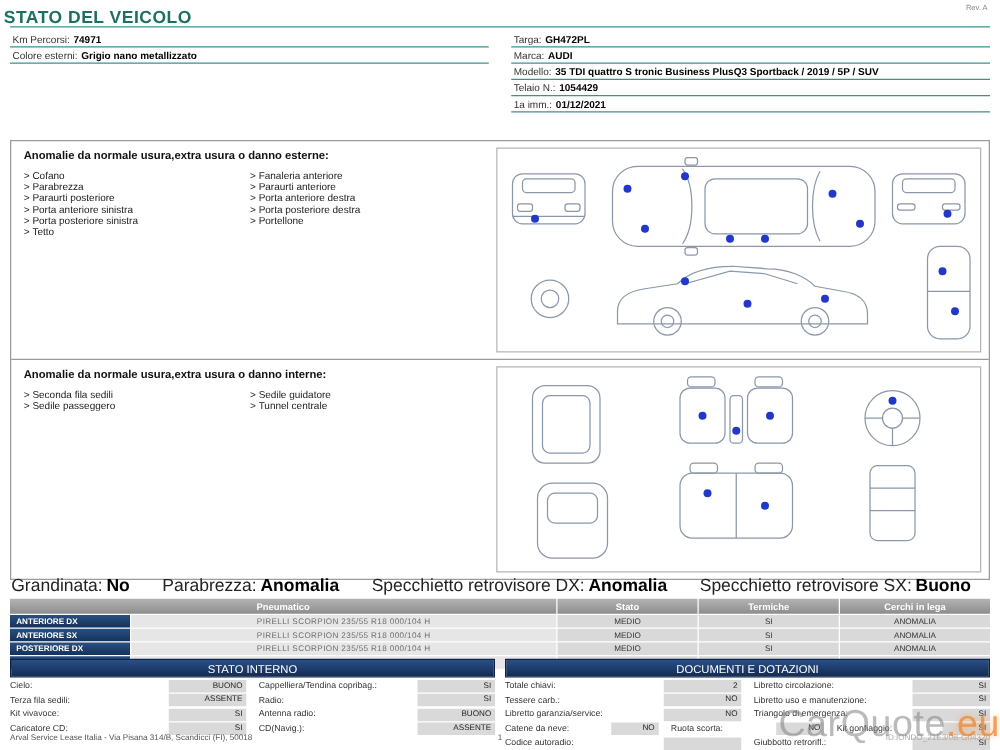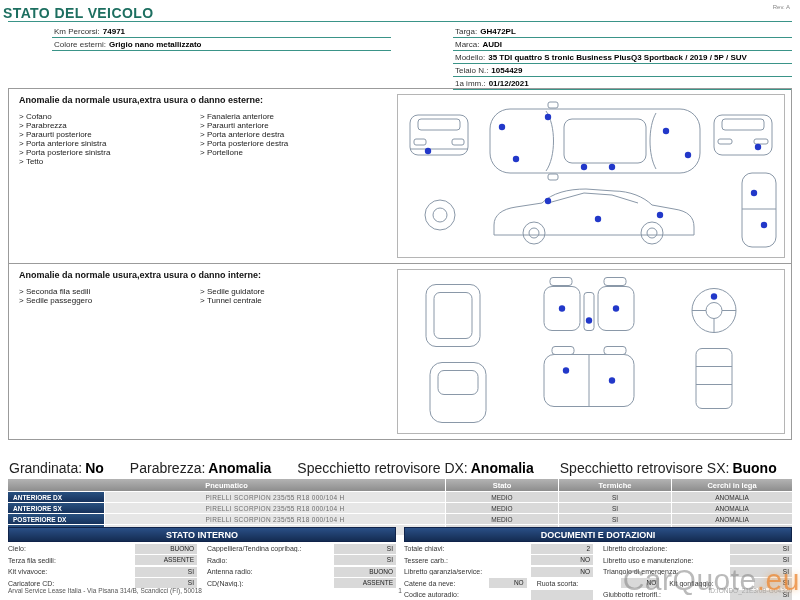--- a/index.html
+++ b/index.html
@@ -9,26 +9,26 @@
   
   .title{position:absolute;left:3px;top:5px;font-size:14px;font-weight:bold;
          color:#1d6f60;letter-spacing:.4px;}
   .rev{position:absolute;right:10px;top:4px;font-size:6px;color:#888;}
   .hrule{position:absolute;left:8px;right:8px;top:21px;border-top:1px solid #3a9488;}
 
   
   .info{position:absolute;left:8px;right:8px;top:25px;display:flex;gap:18px;}
   .info-col{flex:1;}
   .info-row{display:flex;align-items:flex-end;border-bottom:1px solid #3a9488;
-            padding:1.5px 2px;font-size:8px;min-height:9px;margin-left:44px;}
+            padding:1.5px 2px;font-size:8px;min-height:9px;}
   .info-row .lbl{color:#333;margin-right:3px;white-space:nowrap;}
   .info-row .val{font-weight:bold;color:#000;}
 
   
-  .main-box{position:absolute;left:8px;right:8px;top:88px;height:352px;border:1px solid #9b9b9b;box-sizing:border-box;}
+  .main-box{position:absolute;left:8px;right:8px;top:112px;height:352px;border:1px solid #9b9b9b;box-sizing:border-box;}
   .section{position:relative;height:50%;box-sizing:border-box;display:flex;}
   .section.external{border-bottom:1px solid #9b9b9b;}
   .sec-left{flex:1;padding:6px 10px;min-width:0;}
   .sec-heading{font-size:9px;font-weight:bold;margin-bottom:7px;color:#111;}
   .cols{display:flex;font-size:8px;color:#222;}
   .col{width:50%;}
   .item{margin:0 0;white-space:nowrap;}
   .item::before{content:">\00a0";}
   .diagram-box{width:388px;margin:5px 6px;border:1px solid #b5b5b5;background:#fff;box-sizing:border-box;}
   .diagram-box svg{width:100%;height:100%;display:block;}
@@ -50,21 +50,21 @@
   .th-pneu{grid-column:1/3;}
   .pos-cell{background:linear-gradient(#28507f,#16325c);color:#fff;font-weight:bold;
             font-size:6.5px;padding:1.5px 5px;}
   .pneu-cell{background:#e6e6e6;color:#6e6e6e;font-size:6.5px;text-align:center;
              padding:1.5px 0;letter-spacing:.3px;}
   .val-cell{background:#d9d9d9;color:#333;font-size:6.5px;text-align:center;padding:1.5px 0;}
 
   
   .bottom{position:absolute;left:8px;right:8px;top:527px;display:flex;gap:8px;}
   .bt{flex:1;min-width:0;}
-  .bt-header{background:linear-gradient(#2a4f86,#142c52);color:#fff;font-weight:bold;
+  .bt-header{background:linear-gradient(#2a4f86,#142c52);color:#fff;font-weight:normal;
              font-size:9px;text-align:center;padding:1.5px 0;border:1px solid #10234a;}
   .bt-row{display:flex;gap:10px;margin-top:1.5px;}
   .pair{flex:1;display:flex;align-items:center;font-size:7px;min-width:0;}
   .pair .plabel{flex:1;color:#333;white-space:nowrap;overflow:hidden;}
   .pair .pval{width:56px;background:#d9d9d9;text-align:right;padding:1px 3px;
               font-size:6.5px;color:#222;min-height:8px;box-sizing:content-box;}
   .pair.narrow .pval{width:32px;}
 
   
   .footer{position:absolute;left:8px;right:8px;top:587px;display:flex;font-size:6.5px;color:#555;}

